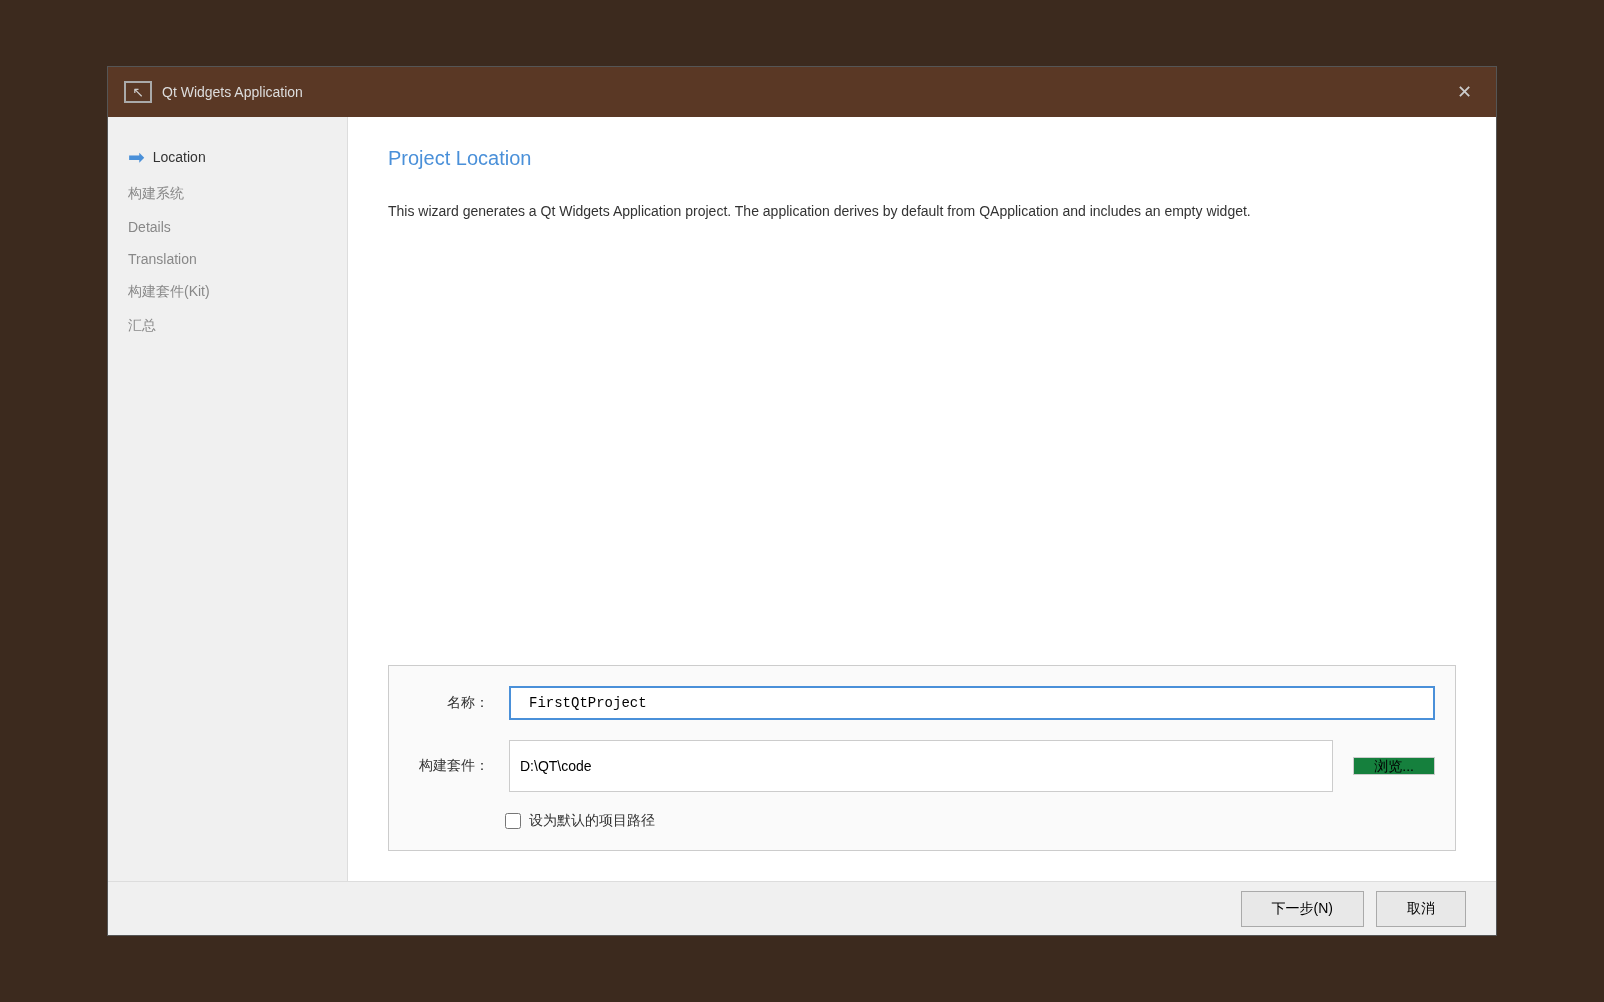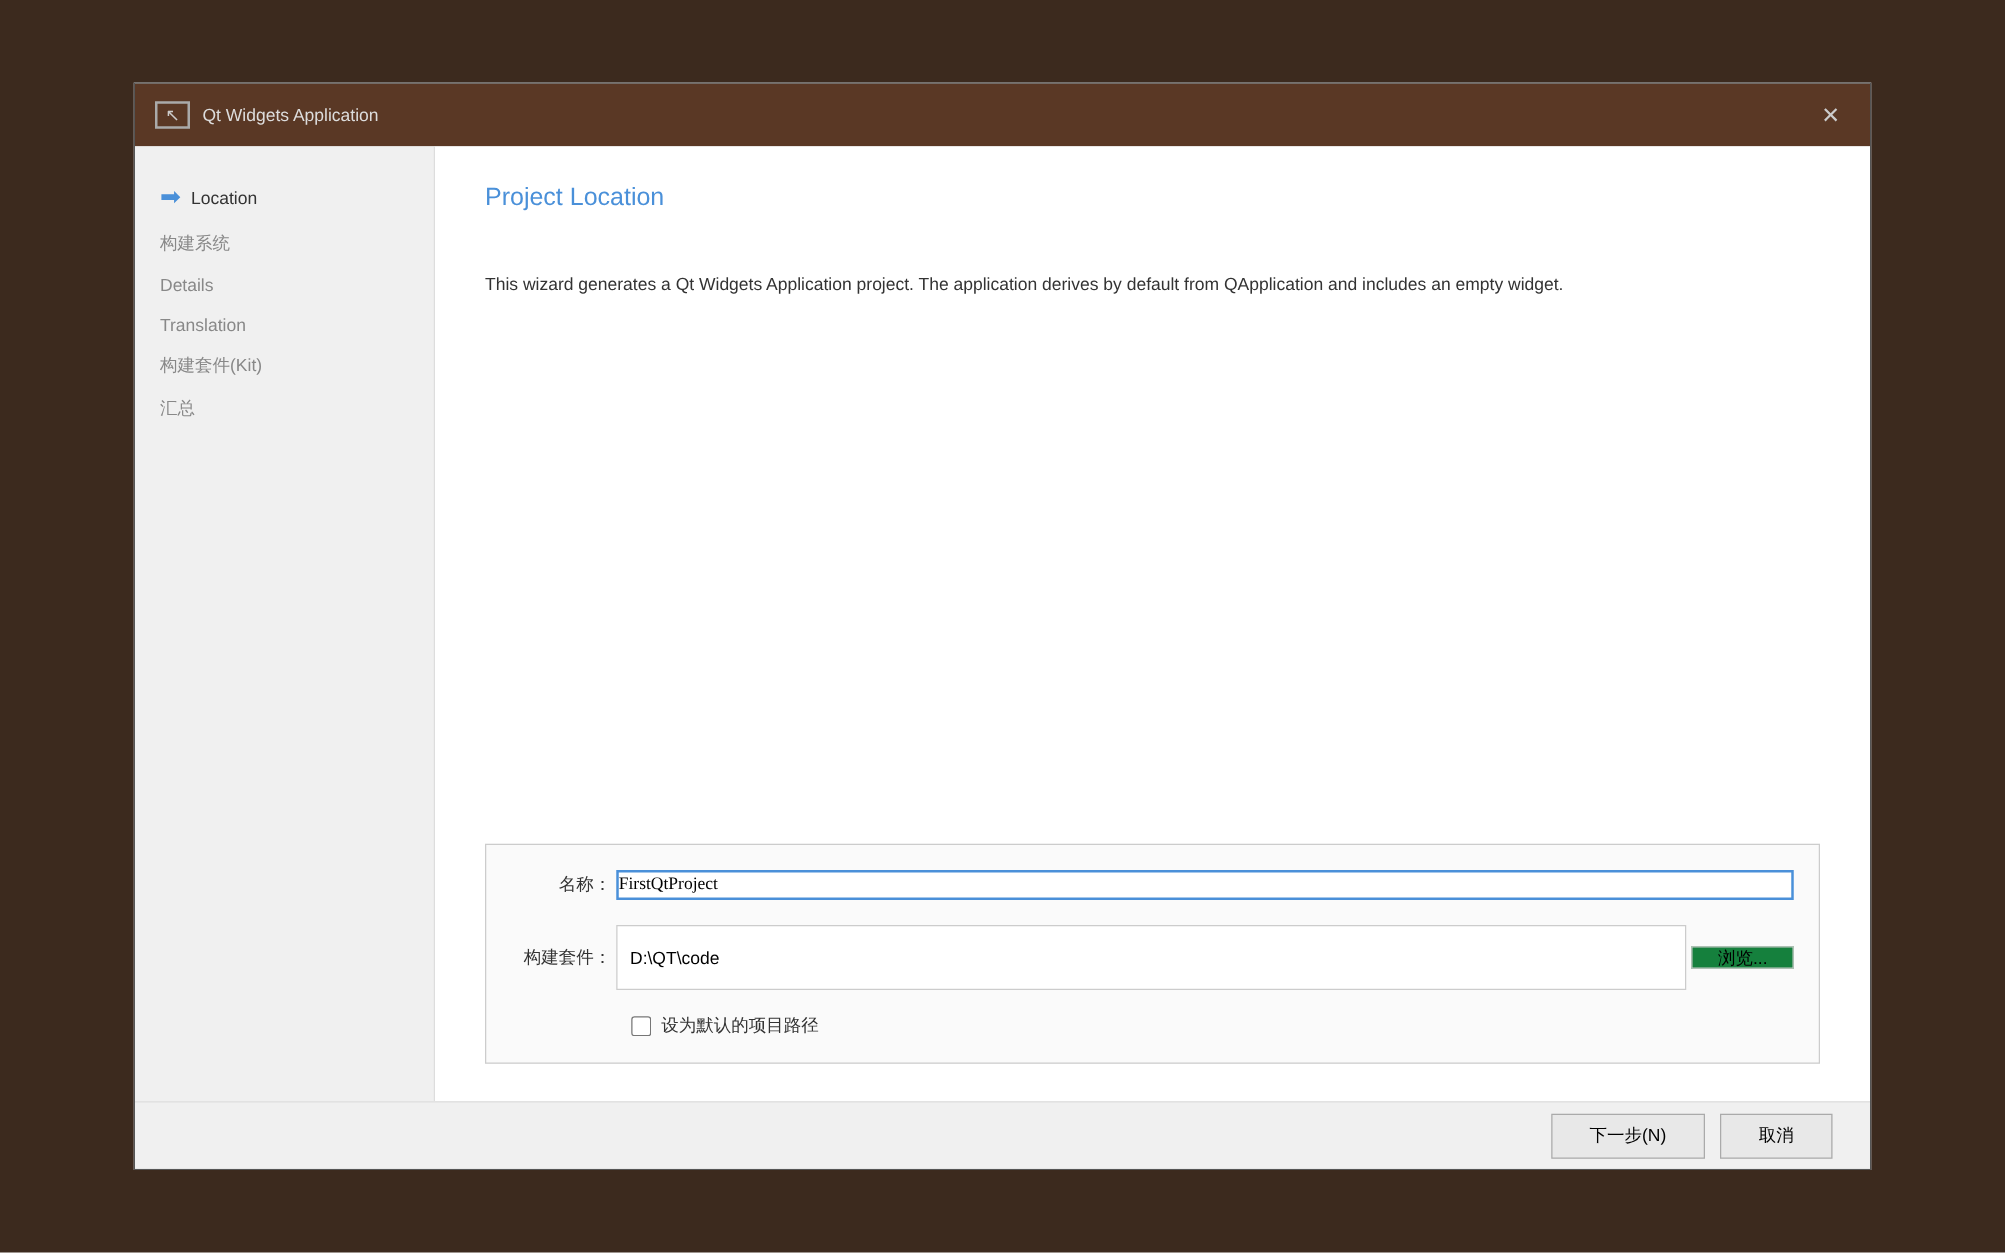--- a/index.html
+++ b/index.html
@@ -118,21 +118,21 @@
       padding: 30px 40px;
       display: flex;
       flex-direction: column;
       background: white;
     }
 
     .page-title {
       color: #4a90d9;
       font-size: 20px;
       font-weight: normal;
-      margin-bottom: 24px;
+      margin-bottom: 8px;
     }
 
     .description {
       color: #333;
       font-size: 14px;
       line-height: 1.6;
       margin-bottom: auto;
       margin-top: 22px;
     }
 
@@ -140,43 +140,43 @@
       margin-top: auto;
       padding: 20px;
       border: 1px solid #ccc;
       background: #fafafa;
     }
 
     .form-row {
       display: flex;
       align-items: center;
       margin-bottom: 20px;
-      gap: 4px;
+      gap: 20px;
     }
 
     .form-row:last-child {
       margin-bottom: 0;
     }
 
     .form-label {
       font-size: 14px;
       color: #333;
       width: 80px;
       text-align: right;
       flex-shrink: 0;
     }
 
     .form-input {
       flex: 1;
-      height: 24px;
+      height: 34px;
       border: 2px solid #4a90d9;
-      padding: 0 0;
+      padding: 0 18px;
       font-size: 14px;
       outline: none;
-      font-family: Liberation Serif, serif;
+      font-family: Liberation Mono, monospace;
     }
 
     .form-input-path {
       flex: 1;
       height: 52px;
       border: 1px solid #ccc;
       padding: 0 10px;
       font-size: 14px;
       outline: none;
       font-family: inherit;

